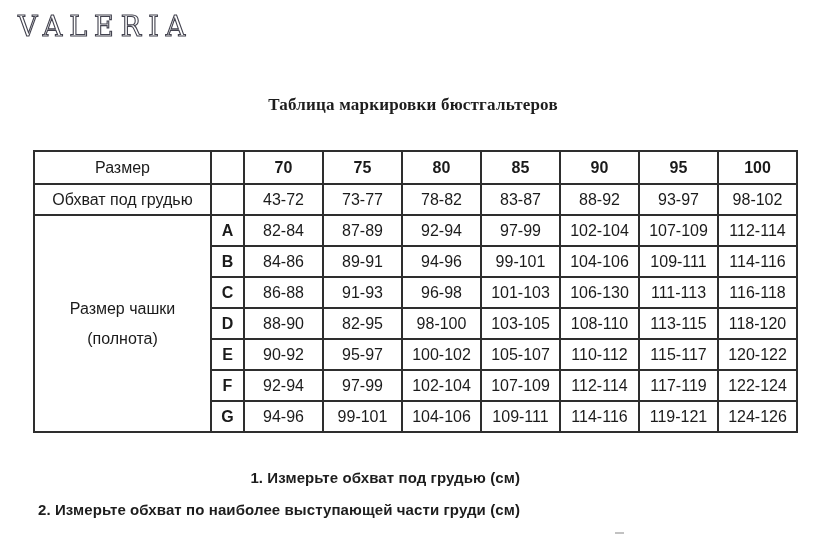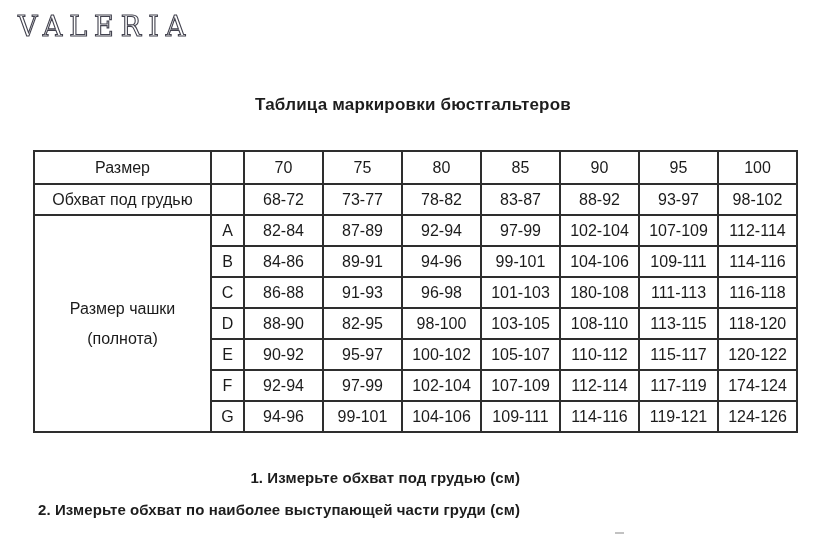--- a/index.html
+++ b/index.html
@@ -19,20 +19,21 @@
     letter-spacing: 7px;
     color: transparent;
     -webkit-text-stroke: 1.1px #43434f;
   }
 
   .title {
     position: absolute; top: 95px; left: 0; width: 826px;
     text-align: center;
     font-size: 17px; font-weight: bold; color: #1d1d1d;
     letter-spacing: .2px;
+    font-family: Liberation Serif, serif;
   }
 
   table.size-table {
     position: absolute; left: 33px; top: 150px;
     border-collapse: collapse;
     table-layout: fixed;
   }
   table.size-table td {
     border: 2px solid #2e2e2e;
     height: 29px;
@@ -41,21 +42,21 @@
     vertical-align: middle;
     font-size: 16px;
     color: #1b1b1b;
     background: #ffffff;
     overflow: hidden;
   }
   tr.header-row td { height: 31px; }
   td.label { text-align: left; padding-left: 9px; padding-right: 4px; }
   td.peach { background: #fbe3c4; }
   td.lav   { background: #c9c6e1; }
-  td.bold, td.letter { font-weight: normal; border-radius: 12px; }
+  td.bold, td.letter { font-weight: bold; border-radius: 12px; }
   td.letter { font-size: 16px; }
   td.cuplabel { line-height: 30px; }
 
   .notes { position: absolute; left: 38px; top: 469px; text-align: right; }
   .note {
     font-size: 15px; font-weight: bold; color: #1d1d1d;
     margin-bottom: 15px; letter-spacing: .1px;
   }
 
   .edge-line {
@@ -96,21 +97,21 @@
         <td class="peach bold">75</td>
         <td class="peach bold">80</td>
         <td class="peach bold">85</td>
         <td class="peach bold">90</td>
         <td class="peach bold">95</td>
         <td class="peach bold">100</td>
       </tr>
       <tr>
         <td class="peach label">Обхват под грудью</td>
         <td></td>
-        <td>68-72</td>
+        <td>43-72</td>
         <td>73-77</td>
         <td>78-82</td>
         <td>83-87</td>
         <td>88-92</td>
         <td>93-97</td>
         <td>98-102</td>
       </tr>
       <tr>
         <td class="peach label cuplabel" rowspan="7">Размер чашки (полнота)</td>
         <td class="lav letter">A</td>
@@ -131,21 +132,21 @@
         <td>104-106</td>
         <td>109-111</td>
         <td>114-116</td>
       </tr>
       <tr>
         <td class="lav letter">C</td>
         <td>86-88</td>
         <td>91-93</td>
         <td>96-98</td>
         <td>101-103</td>
-        <td>180-108</td>
+        <td>106-130</td>
         <td>111-113</td>
         <td>116-118</td>
       </tr>
       <tr>
         <td class="lav letter">D</td>
         <td>88-90</td>
         <td>82-95</td>
         <td>98-100</td>
         <td>103-105</td>
         <td>108-110</td>
@@ -163,21 +164,21 @@
         <td>120-122</td>
       </tr>
       <tr>
         <td class="lav letter">F</td>
         <td>92-94</td>
         <td>97-99</td>
         <td>102-104</td>
         <td>107-109</td>
         <td>112-114</td>
         <td>117-119</td>
-        <td>174-124</td>
+        <td>122-124</td>
       </tr>
       <tr>
         <td class="lav letter">G</td>
         <td>94-96</td>
         <td>99-101</td>
         <td>104-106</td>
         <td>109-111</td>
         <td>114-116</td>
         <td>119-121</td>
         <td>124-126</td>

